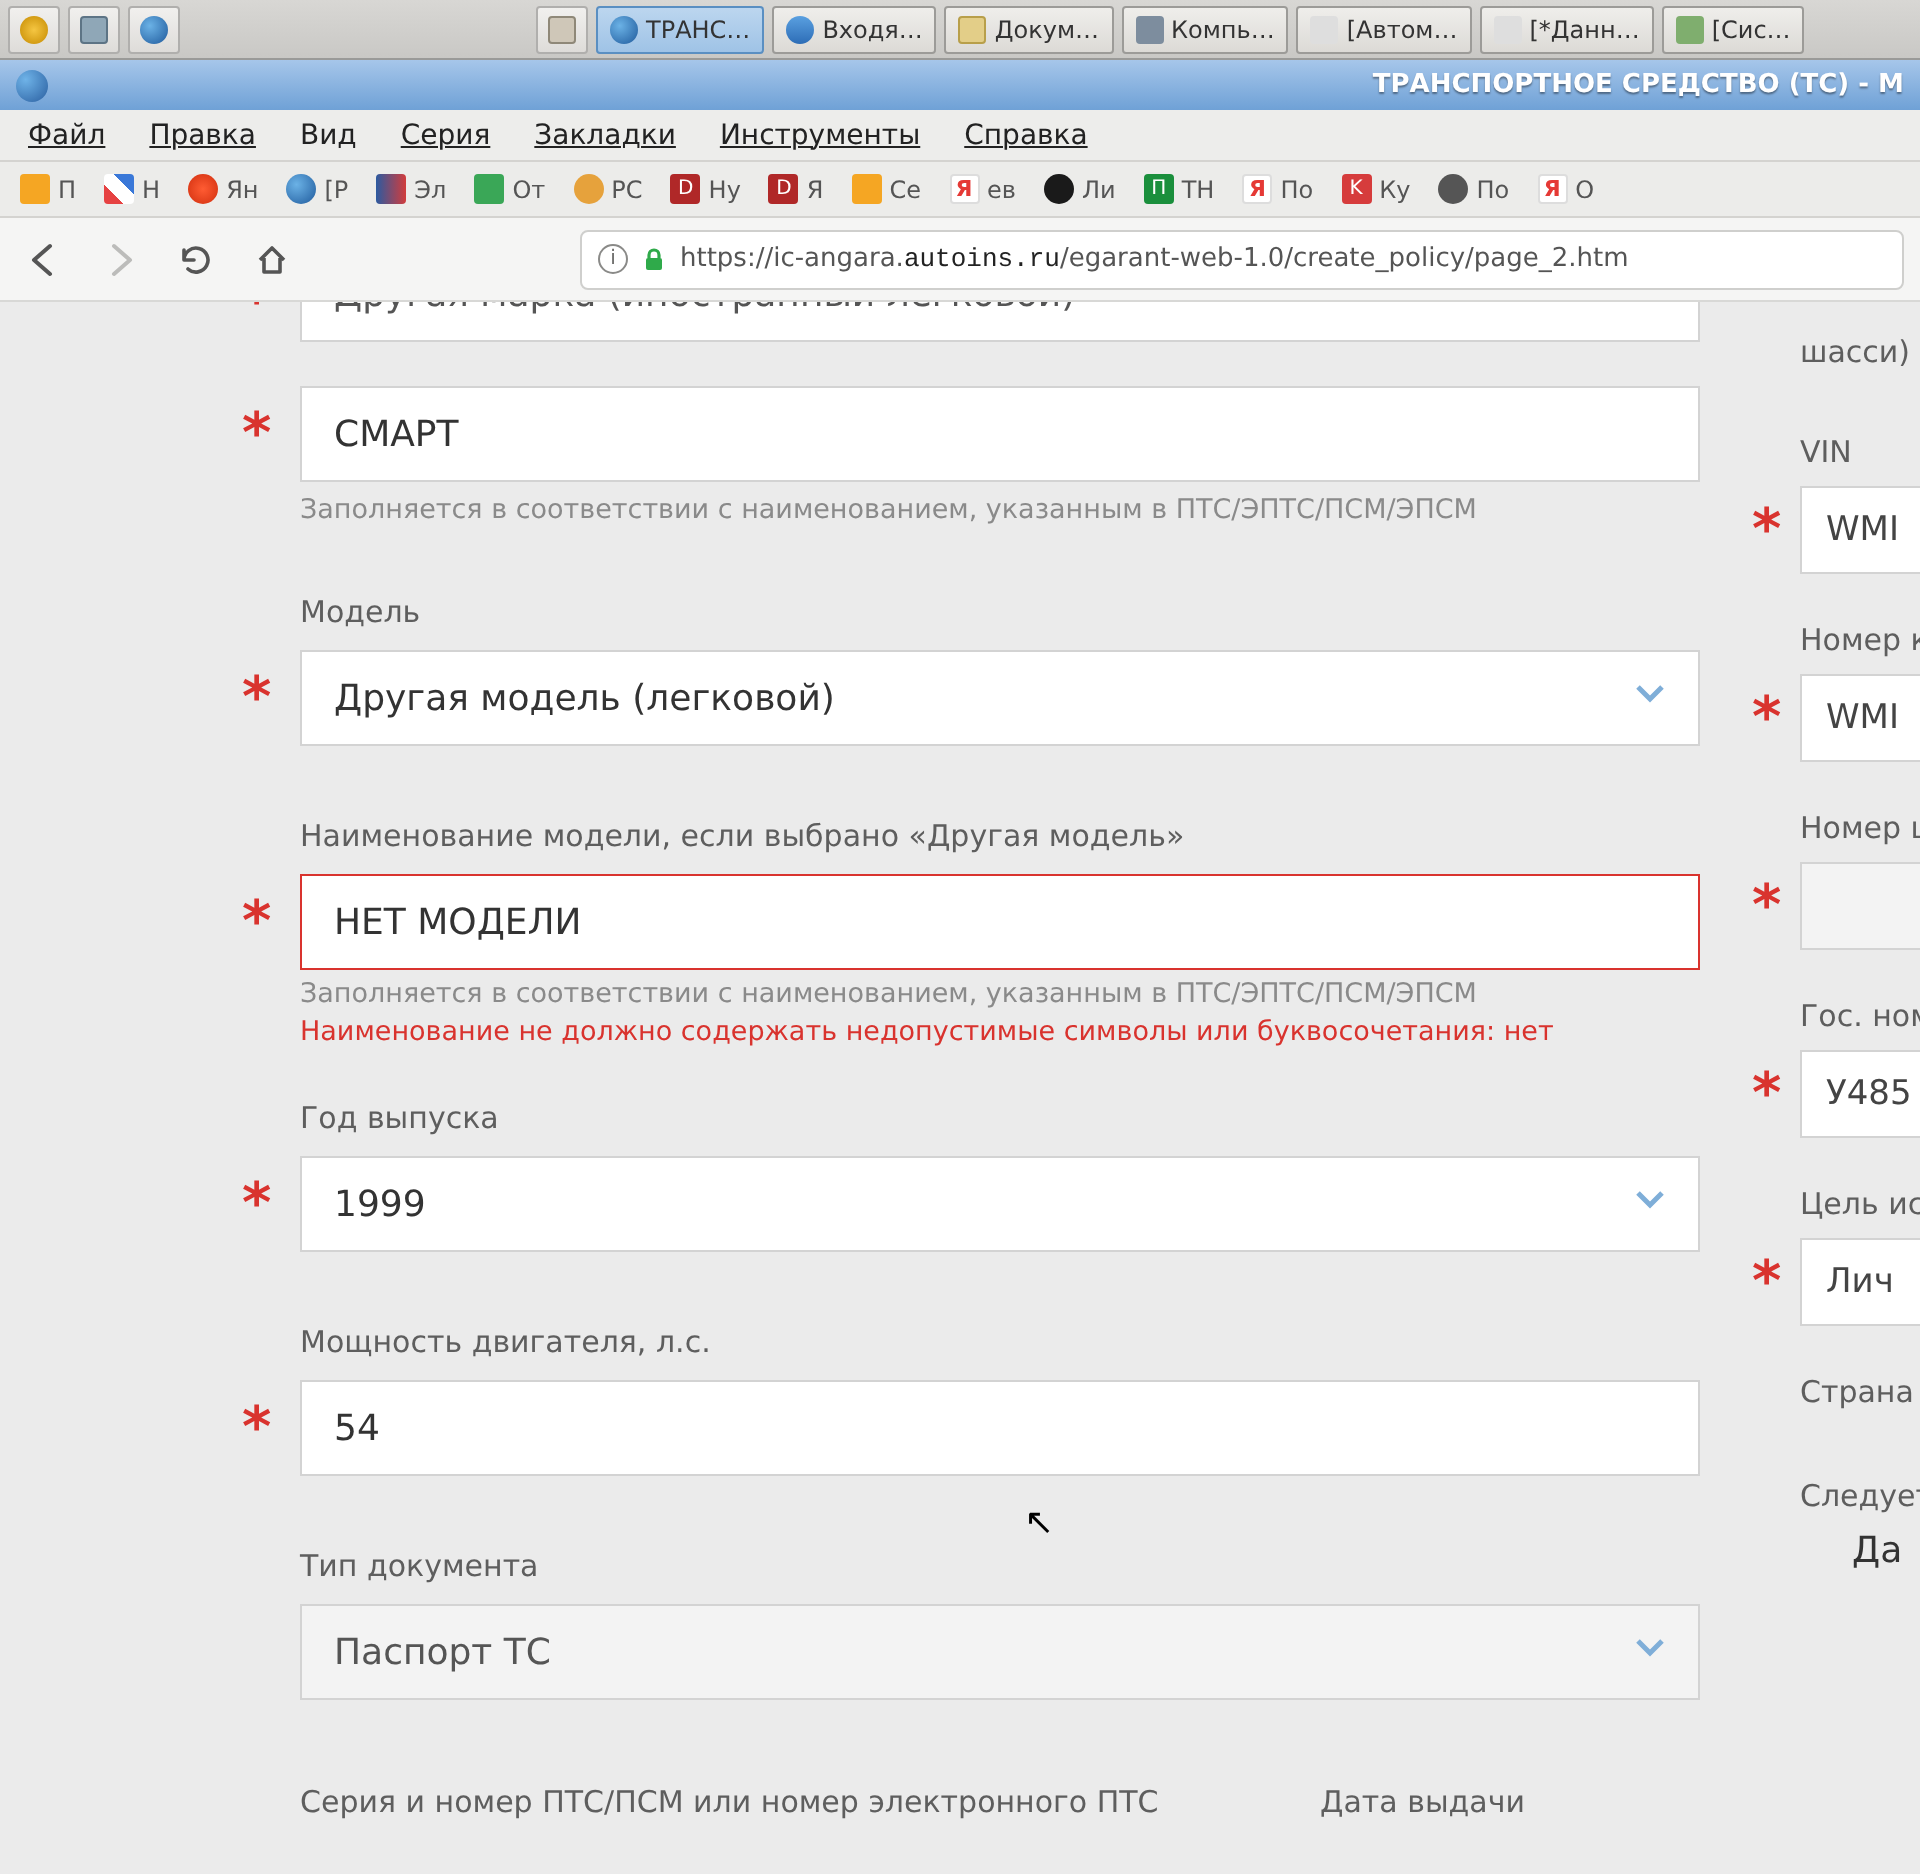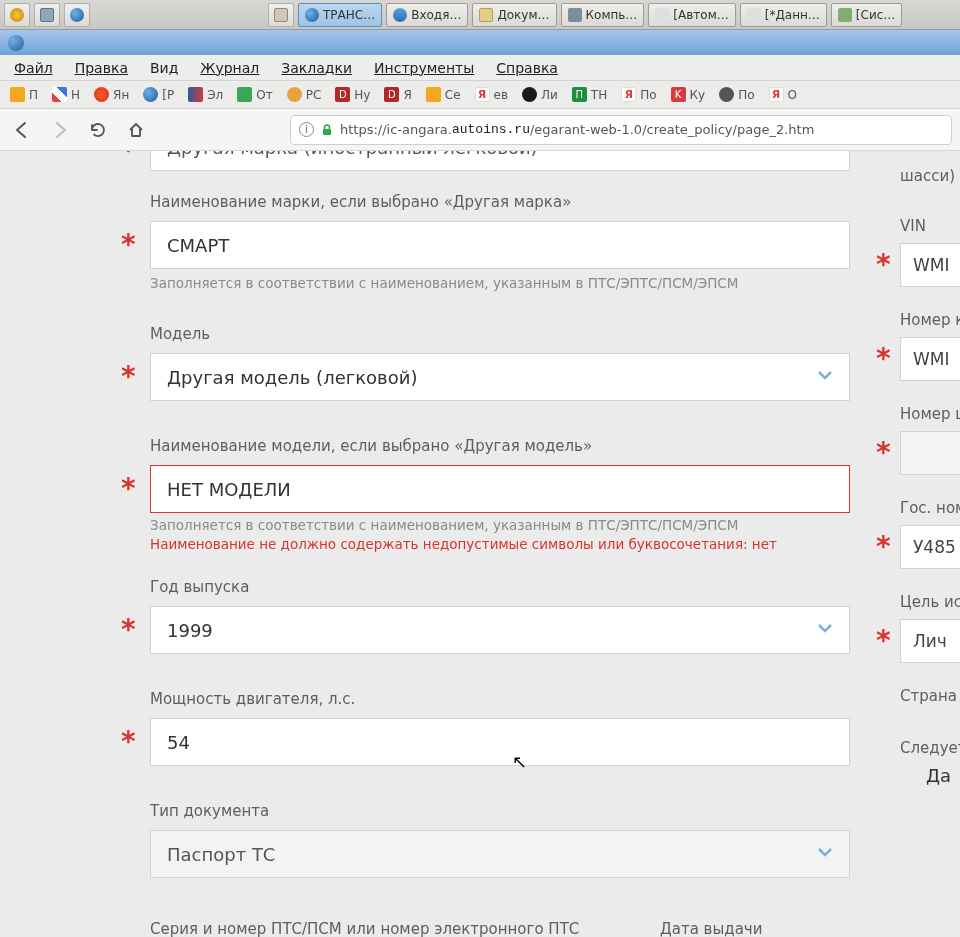--- a/index.html
+++ b/index.html
@@ -109,27 +109,28 @@
       <span>[*Данн…</span>
     </span>
   <span class="tb-task">
       <span class="fav" style="background:#7fae6e;"></span>
       <span>[Сис…</span>
     </span>
 </div>
 
 <div class="win-title win-title-wrap">
   <span class="ff-globe"></span>
+  <span>ТРАНСПОРТНОЕ СРЕДСТВО (ТС) - M</span>
 </div>
 
 <div class="menu">
   <span><span class="u">Файл</span></span>
   <span><span class="u">Правка</span></span>
   <span><span>Вид</span></span>
-  <span><span class="u">Журнал</span></span>
+  <span><span class="u">Серия</span></span>
   <span><span class="u">Закладки</span></span>
   <span><span class="u">Инструменты</span></span>
   <span><span class="u">Справка</span></span>
 </div>
 
 <div class="bookmarks">
   <span class="bm">
       <span class="fav" style="background:#f5a623;border-radius:2px;"></span>
       <span>П</span>
     </span>
@@ -245,23 +246,20 @@
           <span class="req">*</span>
         </div>
       <div class="box select">
         <span>Другая марка (иностранный легковой)</span>
         <span class="chev"><svg viewBox="0 0 18 18">
               <path d="M3 6l6 6 6-6"></path>
             </svg></span>
       </div>
     </div>
 
-    <div style="padding-left:34px;">
-      <div class="fld-label">Наименование марки, если выбрано «Другая марка»</div>
-    </div>
     <div class="control" style="margin-bottom:6px;">
       <div class="req-slot">
           <span class="req">*</span>
         </div>
       <div class="box">
           <span>СМАРТ</span>
         </div>
     </div>
     <div style="padding-left:34px;margin-bottom:34px;">
       <div class="fld-hint">Заполняется в соответствии с наименованием, указанным в ПТС/ЭПТС/ПСМ/ЭПСМ</div>

